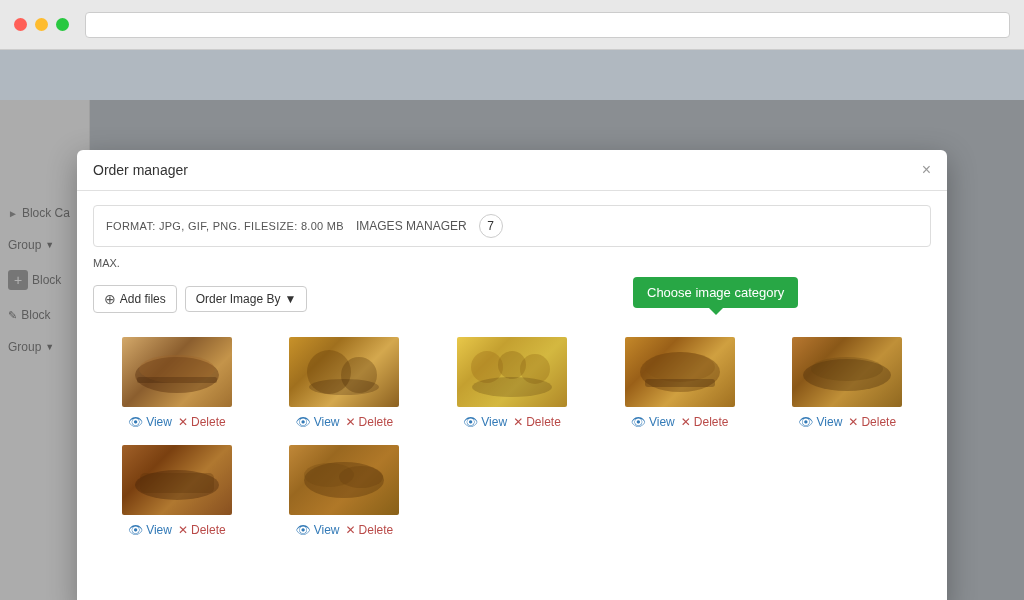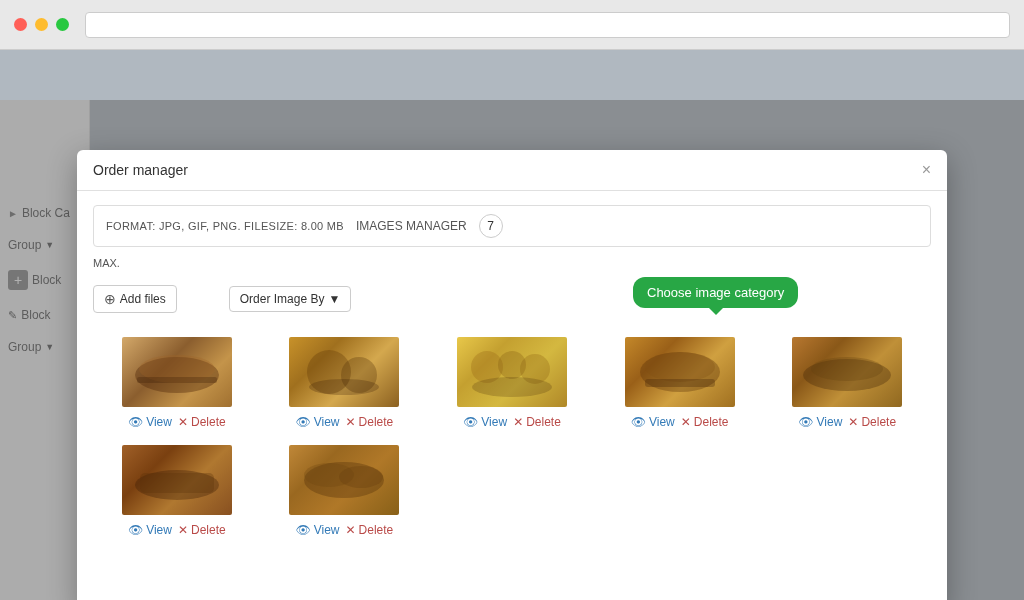--- a/index.html
+++ b/index.html
@@ -196,32 +196,31 @@
       background: white;
       border: 1px solid #ccc;
       border-radius: 4px;
       padding: 5px 10px;
       cursor: pointer;
       font-size: 12px;
       color: #333;
       display: flex;
       align-items: center;
       gap: 4px;
-      margin-left: 44px;
     }
 
     
     .choose-category-tooltip {
       position: absolute;
       left: 540px;
       top: -8px;
       background: #28a745;
       color: white;
       padding: 8px 14px;
-      border-radius: 12px;
+      border-radius: 4px;
       font-size: 13px;
       white-space: nowrap;
       z-index: 10;
     }
     .choose-category-tooltip::after {
       content: '';
       position: absolute;
       bottom: -7px;
       left: 50%;
       transform: translateX(-50%);

